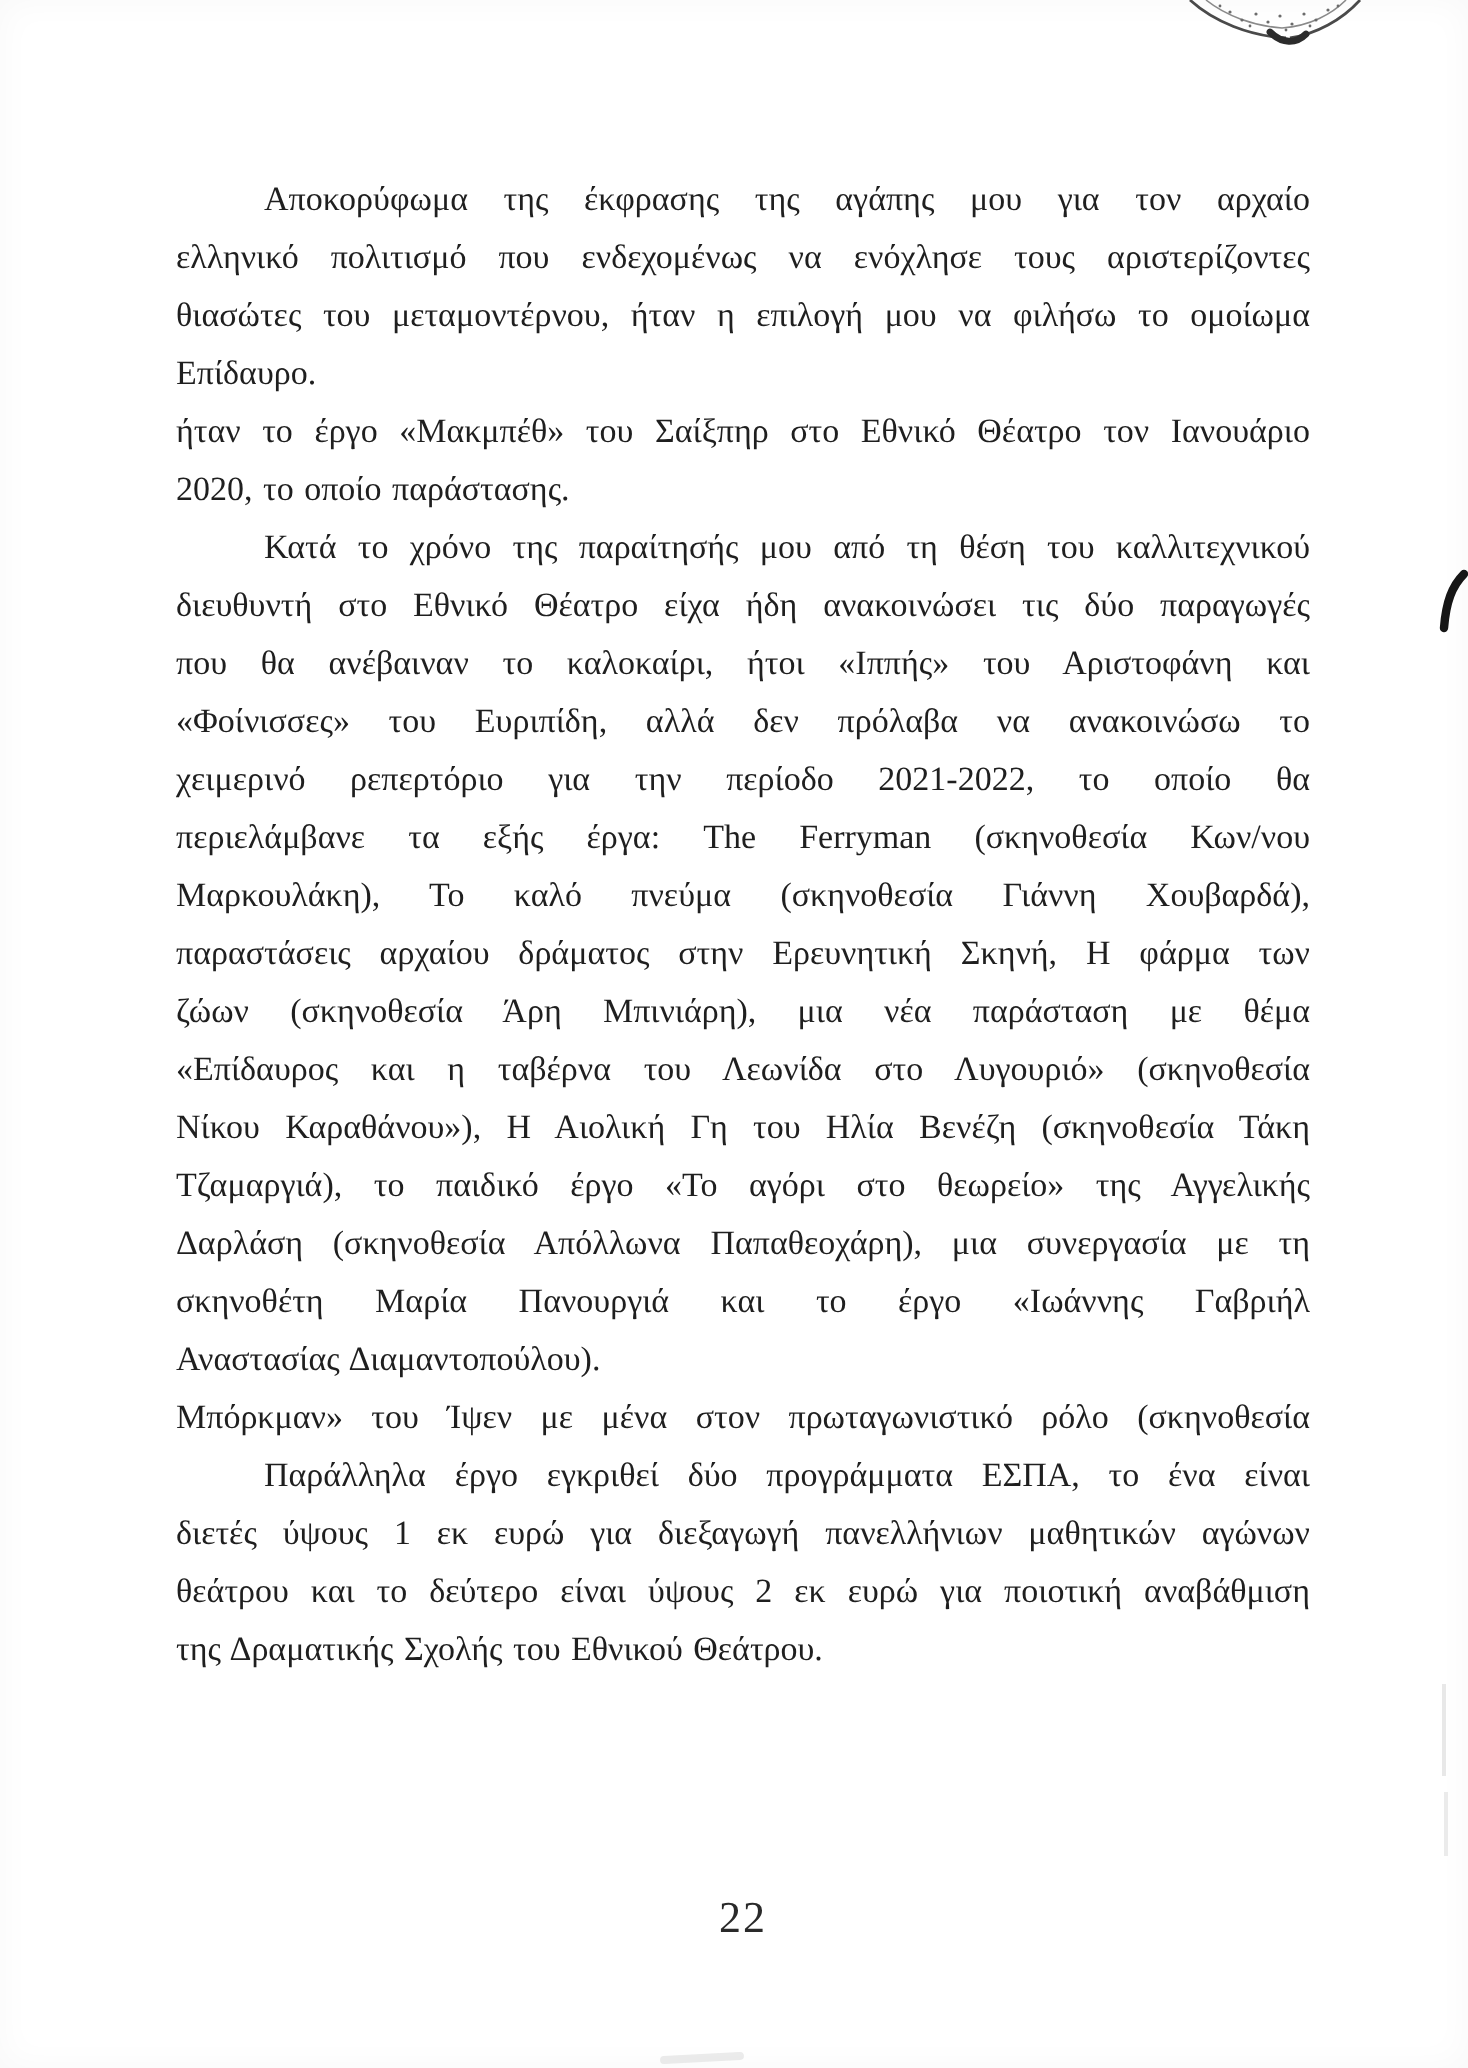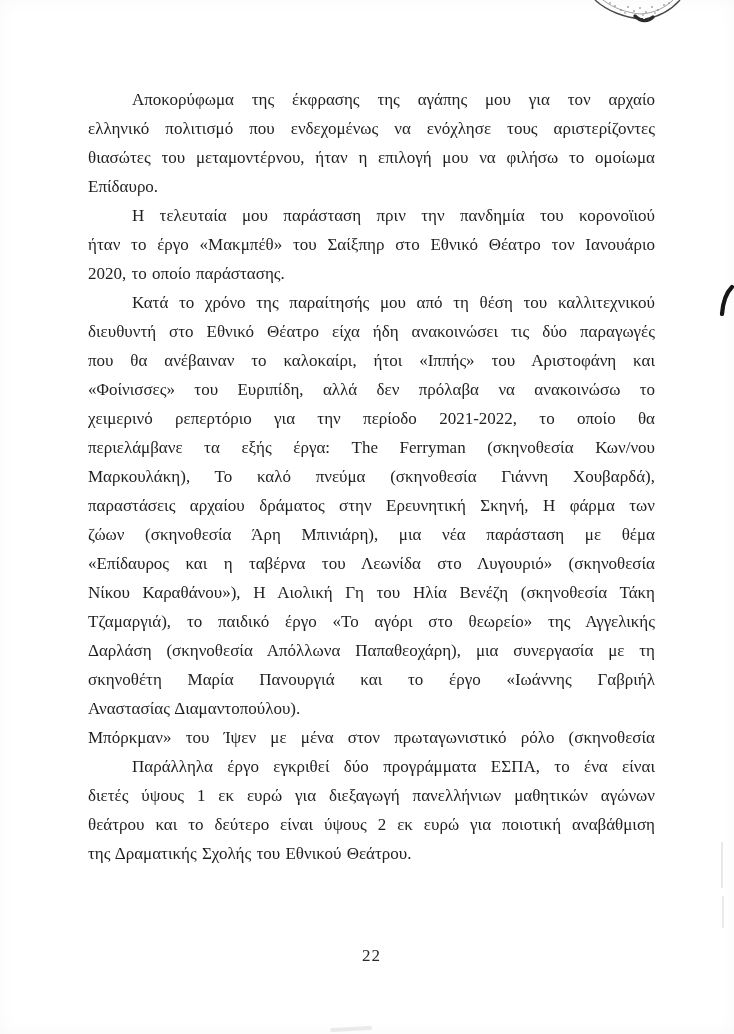--- a/index.html
+++ b/index.html
@@ -40,21 +40,21 @@
   }
   .tline.first {
     padding-left: 44px;
   }
   .page-number {
     position: absolute;
     left: 88px;
     top: 946px;
     width: 567px;
     text-align: center;
-    font-size: 17px;
+    font-size: 22px;
     letter-spacing: 1px;
     color: #2a2a2a;
   }
   .artifact {
     position: absolute;
   }
   .sketch-artifact {
     left: 585px;
     top: 0;
     width: 105px;
@@ -130,21 +130,20 @@
   <div class="artifact smudge-bottom"></div>
 
   <div class="text-block">
       <div class="para">
         <div class="tline first">Αποκορύφωμα της έκφρασης της αγάπης μου για τον αρχαίο</div>
         <div class="tline">ελληνικό πολιτισμό που ενδεχομένως να ενόχλησε τους αριστερίζοντες</div>
         <div class="tline">θιασώτες του μεταμοντέρνου, ήταν η επιλογή μου να φιλήσω το ομοίωμα</div>
         <div class="tline last">Επίδαυρο.</div>
       </div>
       <div class="para">
-        <div class="tline first">Η τελευταία μου παράσταση πριν την πανδημία του κορονοϊιού</div>
         <div class="tline">ήταν το έργο «Μακμπέθ» του Σαίξπηρ στο Εθνικό Θέατρο τον Ιανουάριο</div>
         <div class="tline last">2020, το οποίο παράστασης.</div>
       </div>
       <div class="para">
         <div class="tline first">Κατά το χρόνο της παραίτησής μου από τη θέση του καλλιτεχνικού</div>
         <div class="tline">διευθυντή στο Εθνικό Θέατρο είχα ήδη ανακοινώσει τις δύο παραγωγές</div>
         <div class="tline">που θα ανέβαιναν το καλοκαίρι, ήτοι «Ιππής» του Αριστοφάνη και</div>
         <div class="tline">«Φοίνισσες» του Ευριπίδη, αλλά δεν πρόλαβα να ανακοινώσω το</div>
         <div class="tline">χειμερινό ρεπερτόριο για την περίοδο 2021-2022, το οποίο θα</div>
         <div class="tline">περιελάμβανε τα εξής έργα: The Ferryman (σκηνοθεσία Κων/νου</div>

